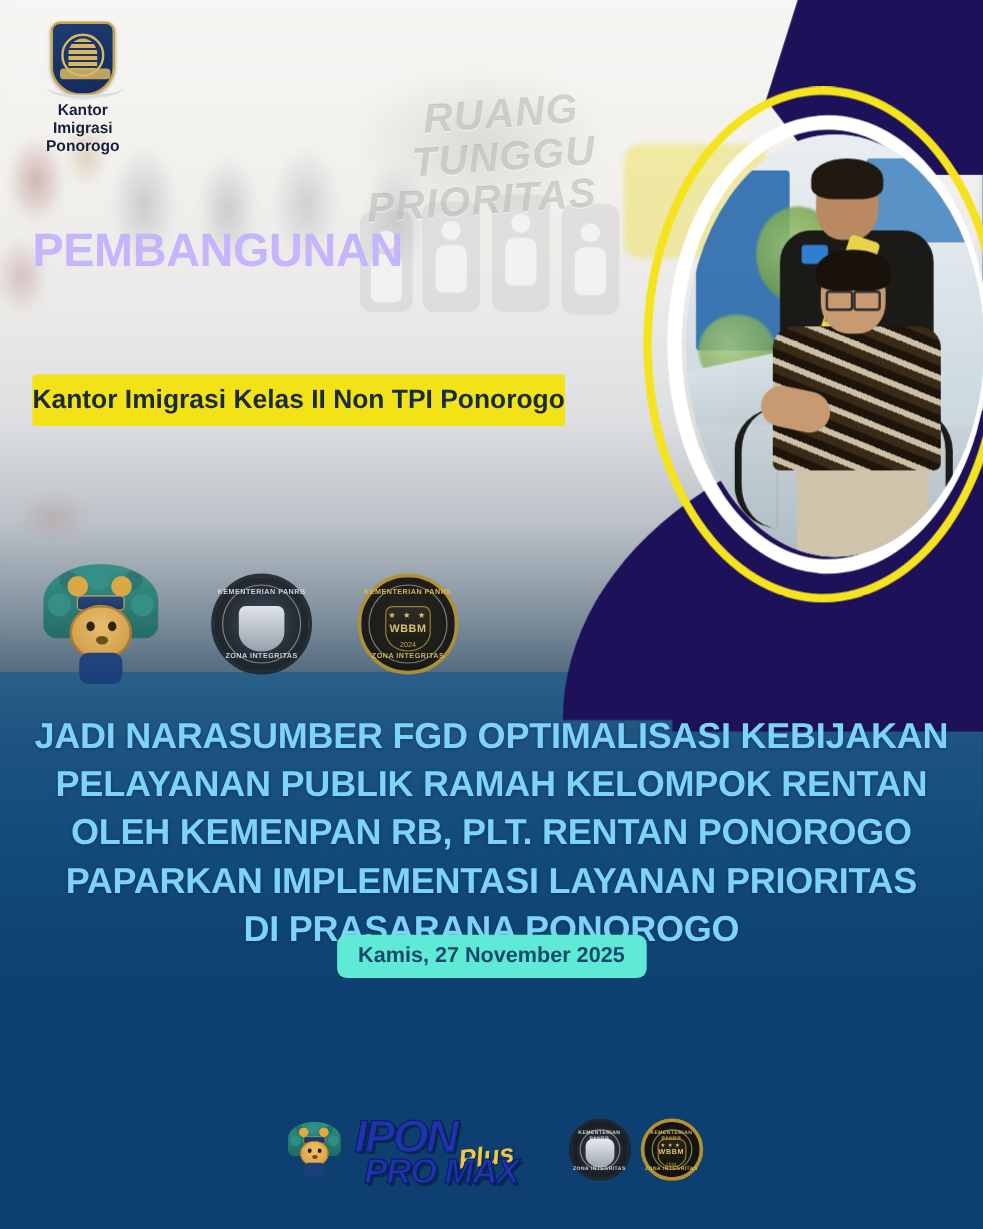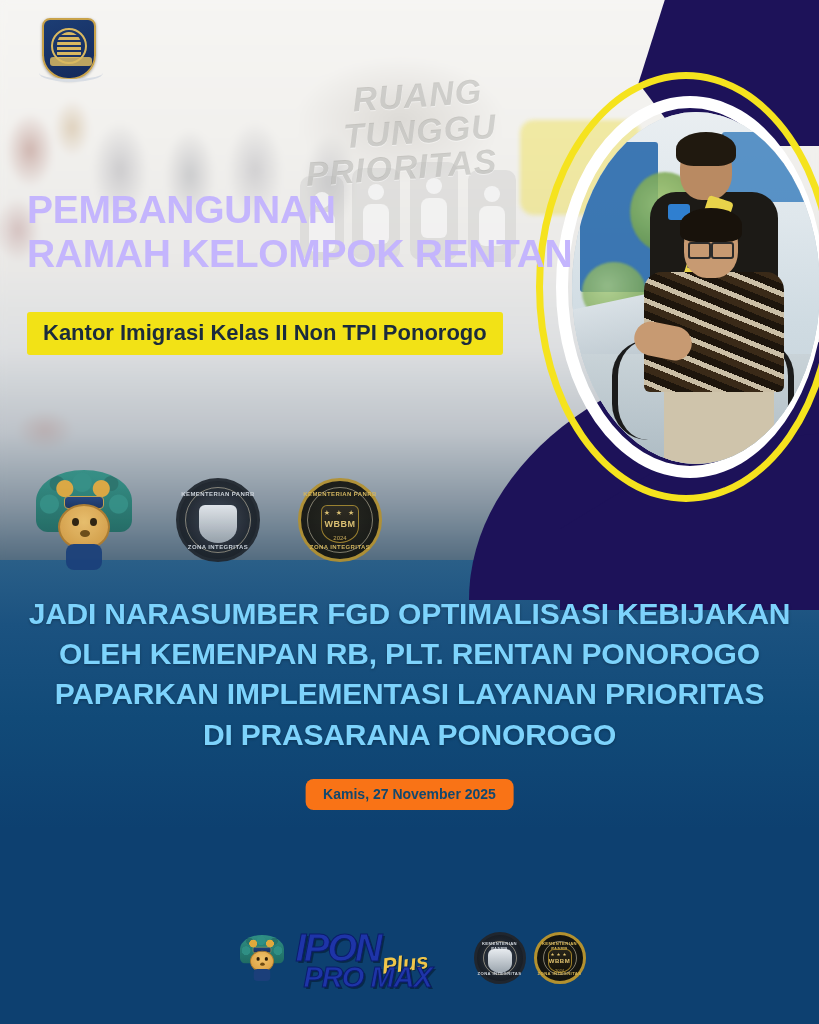--- a/index.html
+++ b/index.html
@@ -184,21 +184,21 @@
   .headline{
     position:absolute;left:27px;top:188px;width:560px;
     color:#c4b5fd;font-weight:bold;font-size:39px;line-height:1.12;
     letter-spacing:-.3px;
   }
   .headline .l{display:block;white-space:nowrap;}
   .subtitle-bar{
     position:absolute;left:27px;top:312px;
     background:#f2e216;color:#1b2b3d;
     font-weight:bold;font-size:22px;
-    padding:8px 16px 9px;border-radius:3px;white-space:nowrap;
+    padding:8px 0 9px;border-radius:3px;white-space:nowrap;
   }
 
   
   .mid-logos{
     position:absolute;left:30px;top:470px;width:360px;height:100px;
     display:flex;align-items:center;gap:38px;opacity:.92;
   }
   .mascot{position:relative;width:108px;height:100px;}
   .mascot .feathers{
     position:absolute;left:6px;top:0;width:96px;height:62px;border-radius:50% 50% 12px 12px;
@@ -265,22 +265,22 @@
   .body-copy{
     position:absolute;left:0;top:594px;width:819px;
     text-align:center;color:#7dd3fc;
     font-weight:bold;font-size:30px;line-height:1.34;
     letter-spacing:-.2px;
     text-shadow:0 1px 3px rgba(0,0,0,.30);
   }
   .body-copy .l{display:block;}
   .date-badge{
     position:absolute;left:50%;top:779px;transform:translateX(-50%);
-    background:#f97316;color:#12486e;
-    font-weight:bold;font-size:14px;
+    background:#5eead4;color:#12486e;
+    font-weight:bold;font-size:18px;
     padding:7px 18px 8px;border-radius:8px;white-space:nowrap;
   }
 
   
   .footer{
     position:absolute;left:0;top:912px;width:819px;height:92px;
     display:flex;align-items:center;justify-content:center;gap:8px;
   }
   .mascot-sm{transform:scale(.46);transform-origin:center;width:108px;height:100px;position:relative;margin-right:-28px;margin-left:-26px;}
   .ipon-word{position:relative;width:170px;height:62px;}
@@ -374,25 +374,28 @@
     <div class="pc-glass"></div>
   </div>
 
   <div class="header-logo">
     <div class="shield">
       <div class="ring"></div>
       <div class="torch"></div>
       <div class="band"></div>
       <div class="wreath"></div>
     </div>
+    <div class="logo-text">
+      <div>Kantor Imigrasi</div>
+      <div>Ponorogo</div>
+    </div>
   </div>
 
   <div class="headline">
     <span class="l">PEMBANGUNAN</span>
-    <span class="l">RAMAH KELOMPOK RENTAN</span>
   </div>
   <div class="subtitle-bar">Kantor Imigrasi Kelas II Non TPI Ponorogo</div>
 
   <div class="mid-logos">
     <div class="mascot">
       <div class="feathers"></div>
       <div class="crown"></div>
       <div class="face"></div>
       <div class="eyeL"></div>
         <div class="eyeR"></div>
@@ -411,20 +414,21 @@
       <div class="shieldmini"></div>
       <div class="stars">★ ★ ★</div>
       <div class="wbbm">WBBM</div>
       <div class="yr">2024</div>
       <div class="bot-txt">ZONA INTEGRITAS</div>
     </div>
   </div>
 
   <div class="body-copy">
     <span class="l">JADI NARASUMBER FGD OPTIMALISASI KEBIJAKAN</span>
+    <span class="l">PELAYANAN PUBLIK RAMAH KELOMPOK RENTAN</span>
     <span class="l">OLEH KEMENPAN RB, PLT. RENTAN PONOROGO</span>
     <span class="l">PAPARKAN IMPLEMENTASI LAYANAN PRIORITAS</span>
     <span class="l">DI PRASARANA PONOROGO</span>
   </div>
   <div class="date-badge">Kamis, 27 November 2025</div>
 
   <div class="footer">
     <div class="mascot mascot-sm">
       <div class="feathers"></div>
       <div class="crown"></div>

